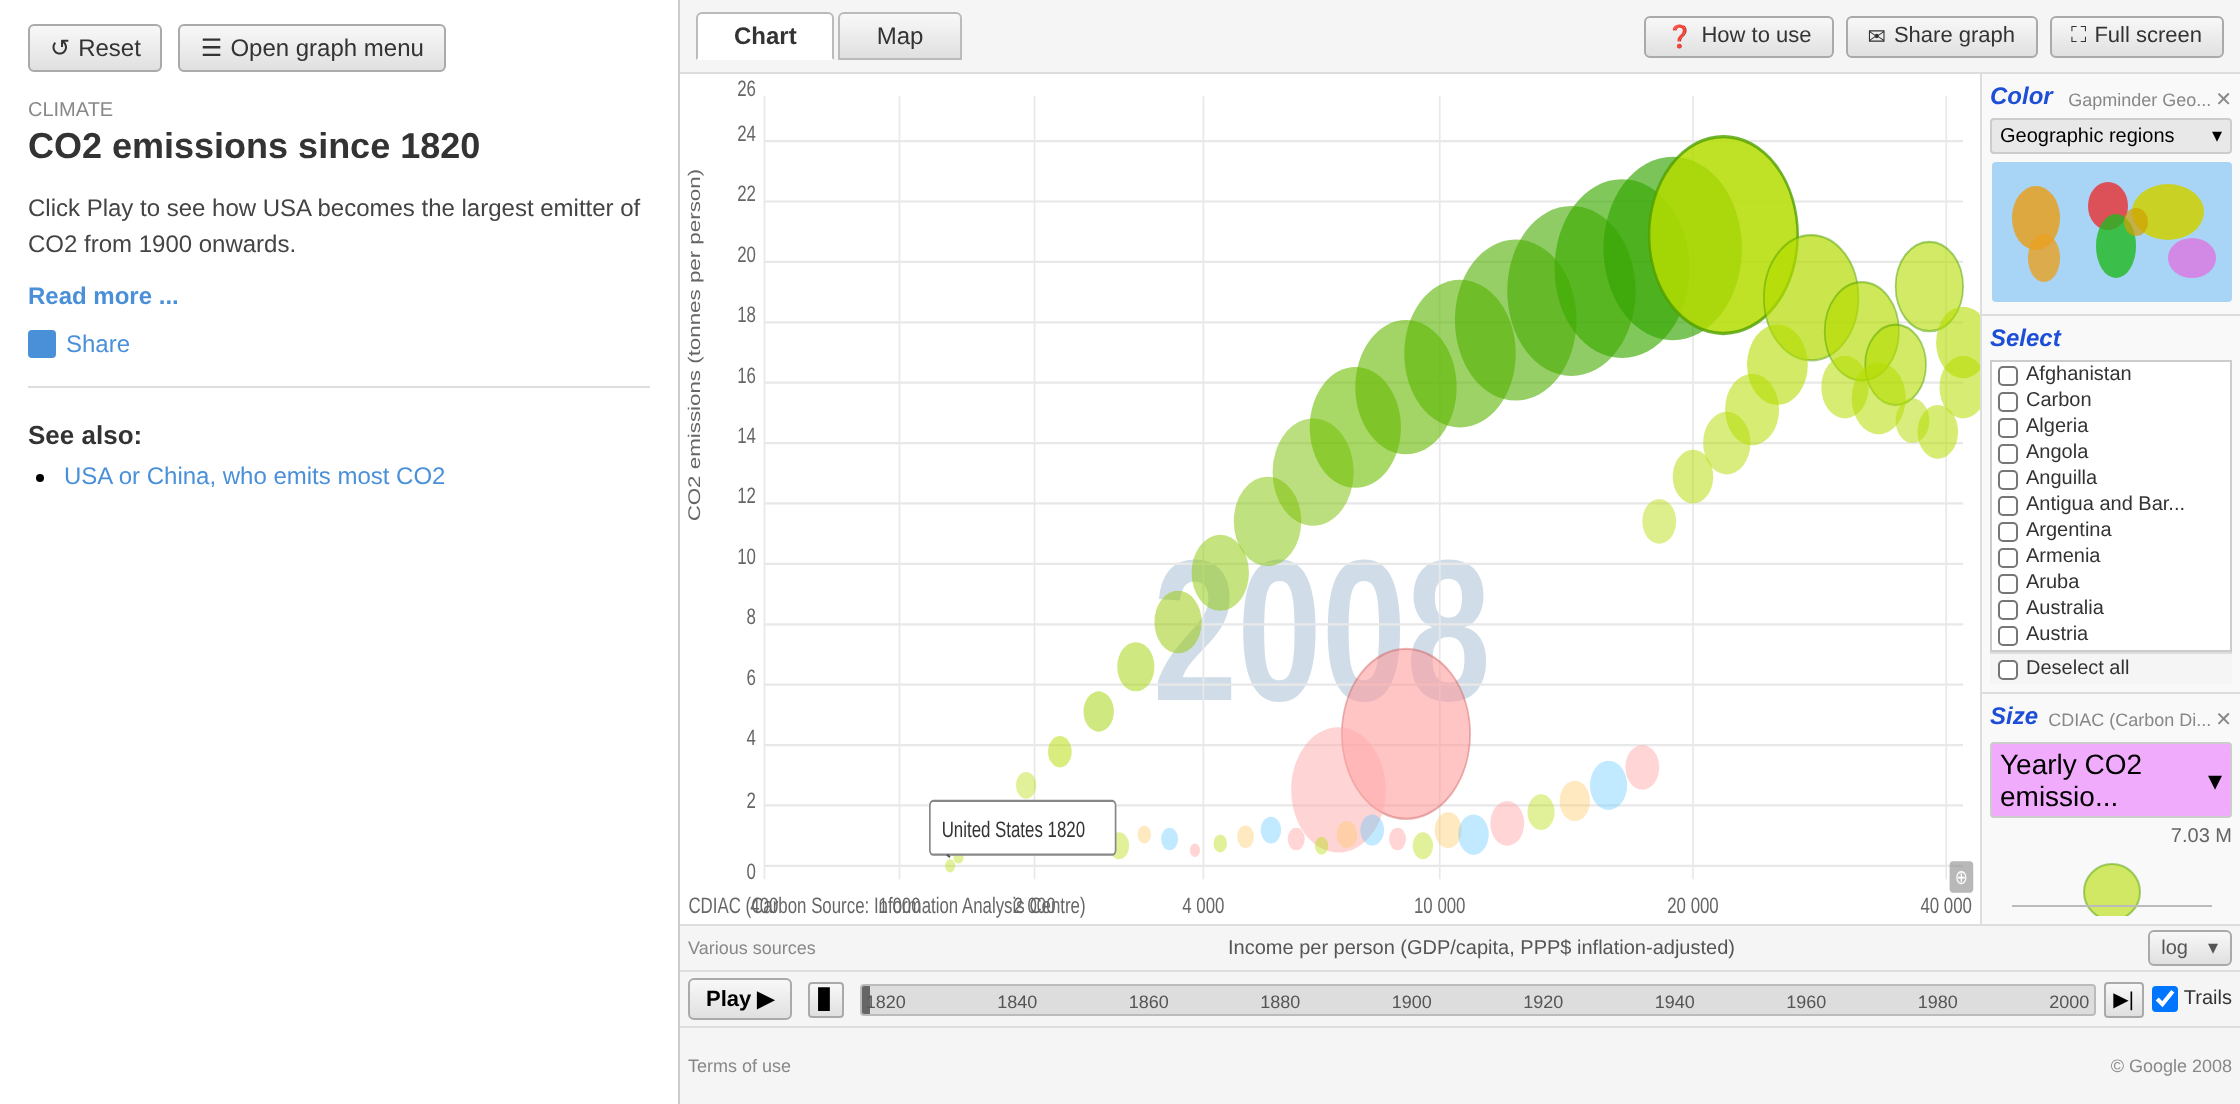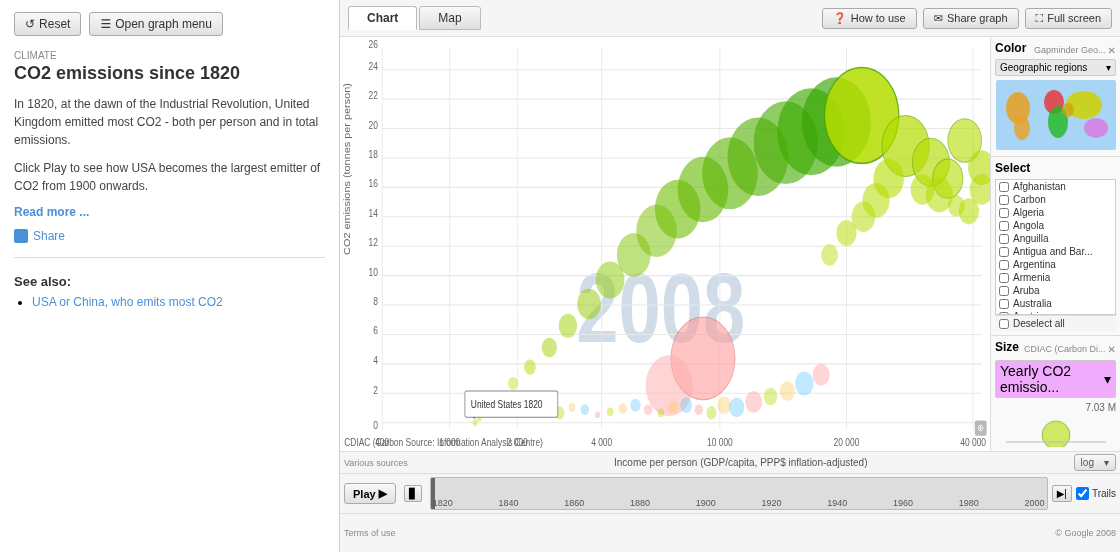--- a/index.html
+++ b/index.html
@@ -168,22 +168,23 @@
       display: flex;
       flex-direction: column;
     }
     .color-section {
       padding: 4px 4px;
       border-bottom: 1px solid #ddd;
     }
     .section-title {
       font-size: 12px;
       font-weight: bold;
-      color: #000000;
+      color: #1d4ed8;
       margin-bottom: 4px;
+      font-style: italic;
     }
     .color-header {
       display: flex;
       align-items: center;
       justify-content: space-between;
       background: #e8e8e8;
       border: 1px solid #ccc;
       border-radius: 2px;
       padding: 2px 4px;
       font-size: 10px;
@@ -302,21 +303,21 @@
       padding: 3px 8px;
       border: 1px solid #aaa;
       background: linear-gradient(to bottom, #f8f8f8, #e0e0e0);
       border-radius: 3px;
       cursor: pointer;
       font-size: 11px;
       font-weight: bold;
     }
     .timeline-track {
       flex: 1;
-      height: 33px;
+      height: 16px;
       background: #ddd;
       border-radius: 2px;
       position: relative;
       border: 1px solid #bbb;
       overflow: hidden;
     }
     .timeline-labels {
       display: flex;
       justify-content: space-between;
       font-size: 9px;
@@ -387,21 +388,20 @@
     </button>
     <button class="btn">
       <span>☰</span>
       <span>Open graph menu</span>
     </button>
   </div>
 
   <div>
     <div class="climate-label">CLIMATE</div>
     <div class="article-title">CO2 emissions since 1820</div>
-    <p class="article-text">In 1820, at the dawn of the Industrial Revolution, United Kingdom emitted most CO2 - both per person and in total emissions.</p>
     <p class="article-text">Click Play to see how USA becomes the largest emitter of CO2 from 1900 onwards.</p>
     <a class="read-more">Read more ...</a>
     <div class="share-row">
       <span class="share-icon"></span>
       <span class="share-link">Share</span>
     </div>
   </div>
 
   <div>
     <div class="see-also">See also:</div>

